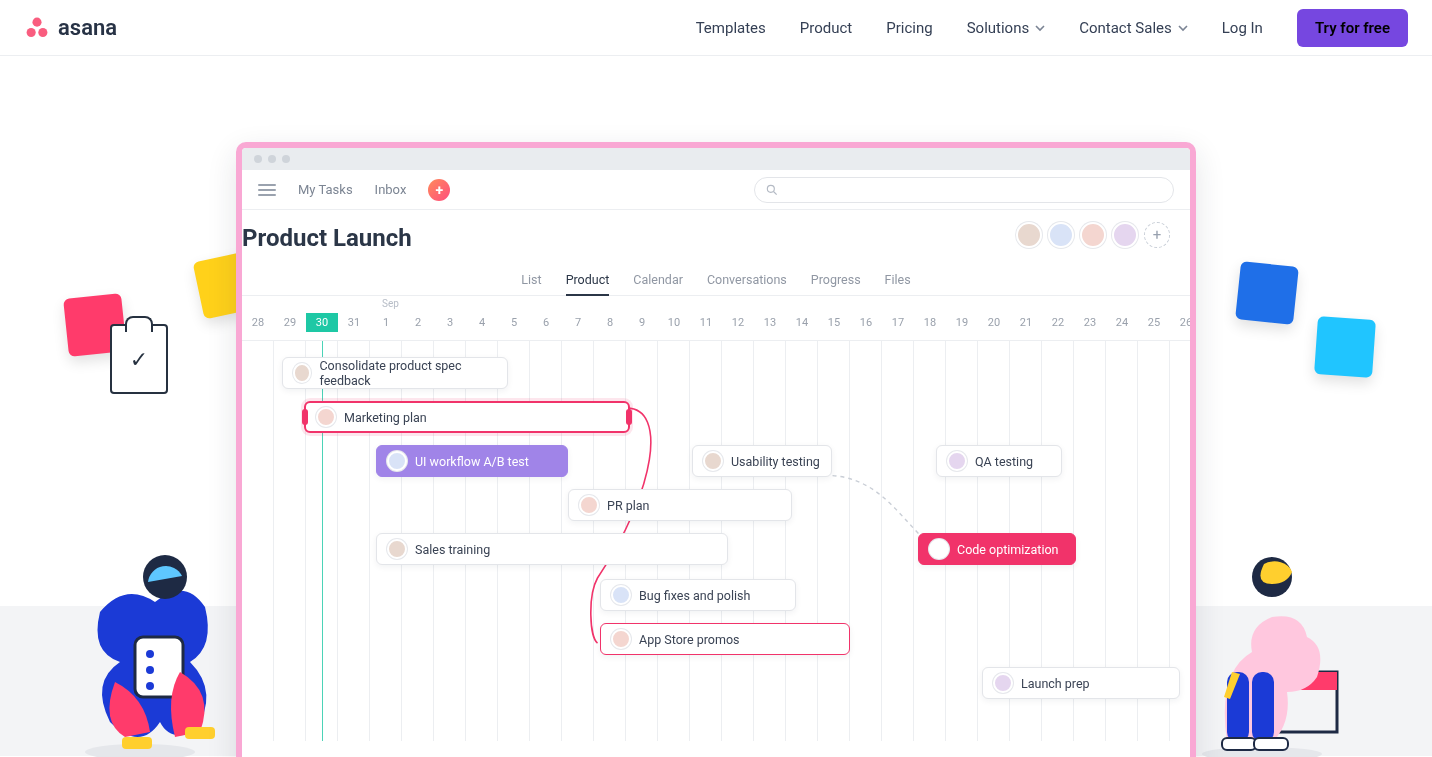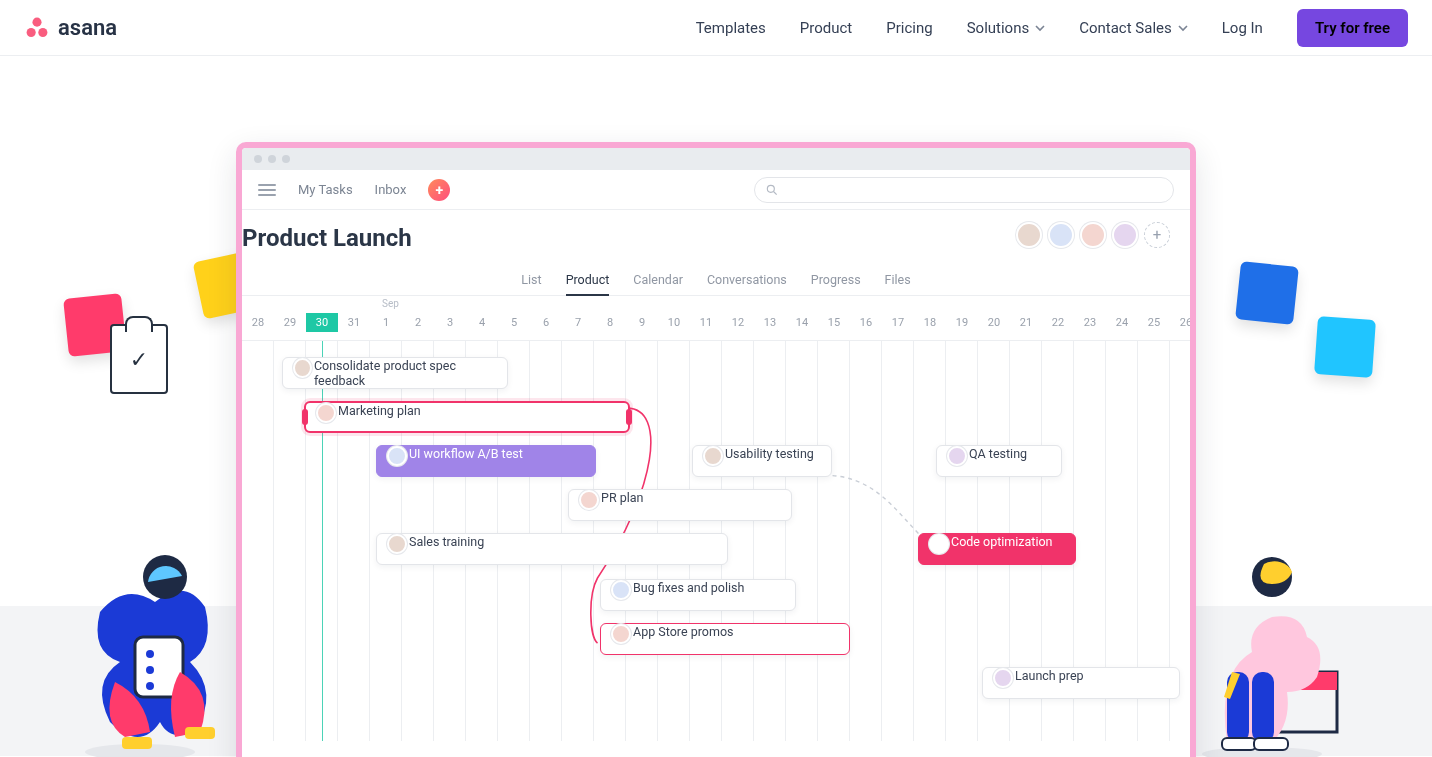--- a/index.html
+++ b/index.html
@@ -65,21 +65,21 @@
   
   .timeline{position:relative;padding:8px 0 30px}
   .month-lbl{position:absolute;top:2px;font-size:10px;color:#b7bdc7}
   .dates{display:flex;padding:12px 0 8px;border-bottom:1px solid var(--line)}
   .day{flex:0 0 32px;text-align:center;font-size:11px;color:#9aa1ac}
   .day.today{background:var(--teal);color:#fff;border-radius:0;padding:3px 0;margin-top:-3px}
   .grid{position:relative;height:400px;background:
     repeating-linear-gradient(to right,transparent 0,transparent 31px,var(--line) 31px,var(--line) 32px)}
   .vline{position:absolute;top:0;bottom:0;border-left:1.5px solid var(--teal);left:calc(32px*2 + 16px);opacity:.8}
 
-  .card{position:absolute;height:32px;background:#fff;border:1px solid var(--card-border);border-radius:6px;display:flex;align-items:flex-start;gap:2px;padding:0 10px;font-size:12.5px;color:#3a4354;box-shadow:0 2px 6px rgba(20,30,50,.06)}
+  .card{position:absolute;height:32px;background:#fff;border:1px solid var(--card-border);border-radius:6px;display:flex;align-items:center;gap:8px;padding:0 10px;font-size:12.5px;color:#3a4354;box-shadow:0 2px 6px rgba(20,30,50,.06)}
   .card .av{width:20px;height:20px}
   .card.sel{border:2px solid var(--pink);box-shadow:0 0 0 3px rgba(241,51,106,.12)}
   .card.sel:before,.card.sel:after{content:"";position:absolute;top:50%;width:6px;height:16px;background:var(--pink);border-radius:3px;transform:translateY(-50%)}
   .card.sel:before{left:-4px}.card.sel:after{right:-4px}
   .card.lav{background:var(--lav);border-color:var(--lav);color:#fff}
   .card.pink{background:var(--pink);border-color:var(--pink);color:#fff}
   .card.out{border:1.5px solid var(--pink);background:#fff}
 
   
   svg.links{position:absolute;inset:0;pointer-events:none}
@@ -253,21 +253,21 @@
         </svg>
 
         <div class="card" style="left:40px; top:16px; width:226px">
             <span class="av"></span>
             <span>Consolidate product spec feedback</span>
           </div>
         <div class="card sel" style="left:62px; top:60px; width:326px">
             <span class="av c"></span>
             <span>Marketing plan</span>
           </div>
-        <div class="card lav" style="left:134px;top:104px;width:220px">
+        <div class="card lav" style="left:134px;top:104px;width:192px">
             <span class="av b"></span>
             <span>UI workflow A/B test</span>
           </div>
         <div class="card" style="left:450px;top:104px;width:140px">
             <span class="av"></span>
             <span>Usability testing</span>
           </div>
         <div class="card" style="left:694px;top:104px;width:126px">
             <span class="av d"></span>
             <span>QA testing</span>

